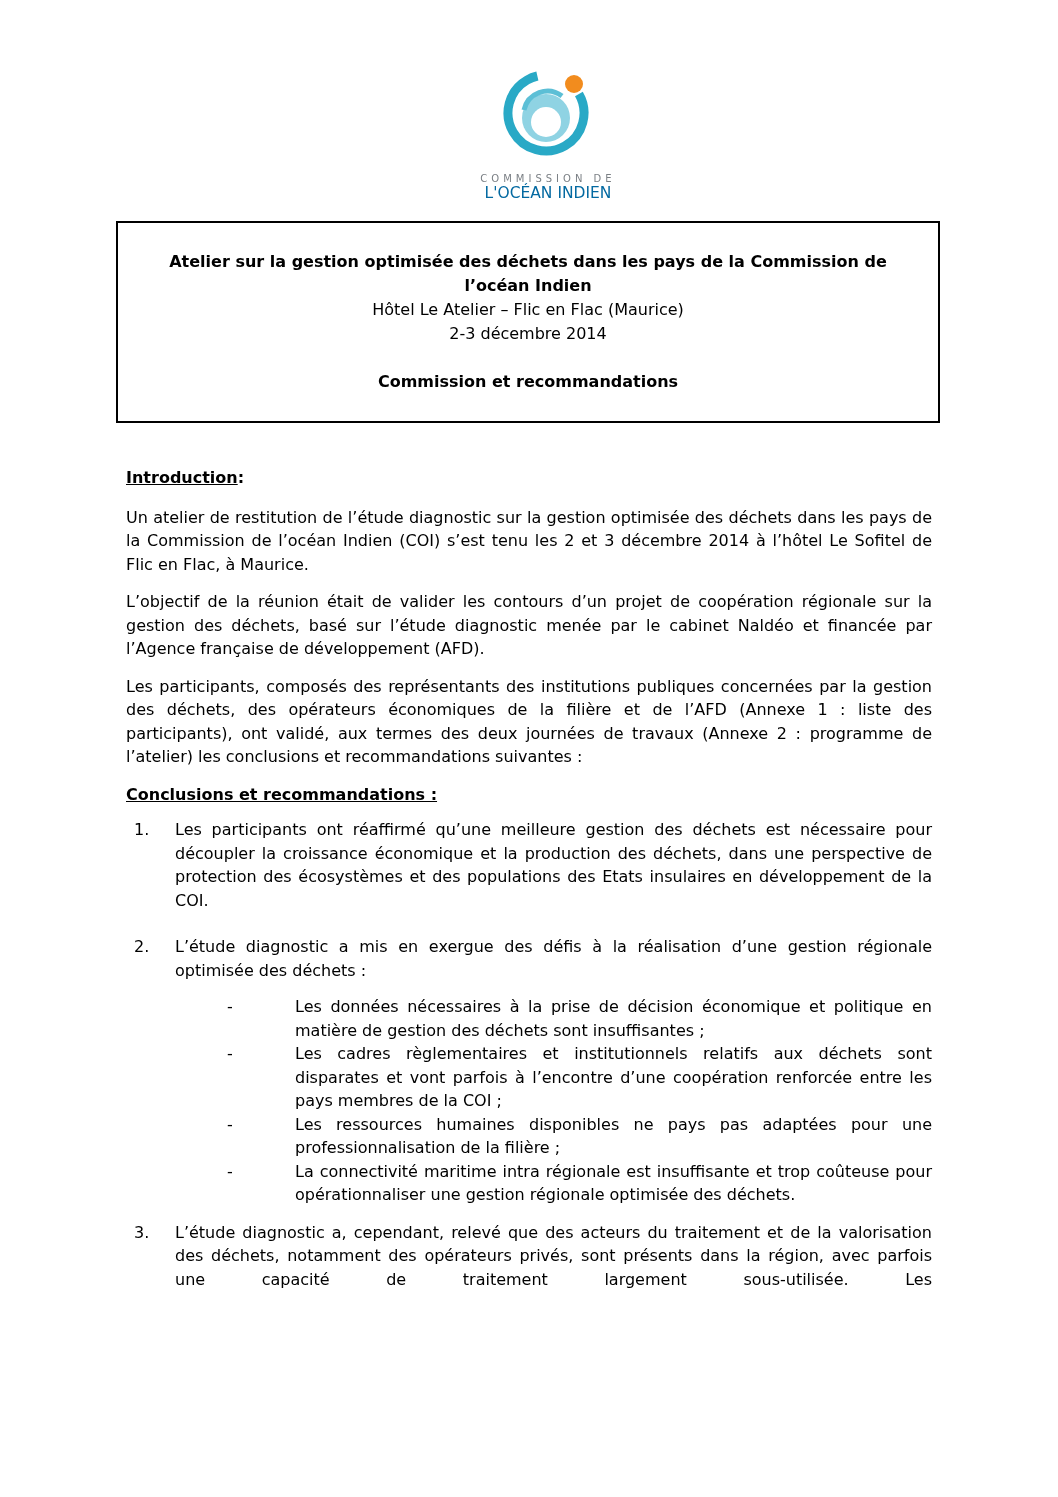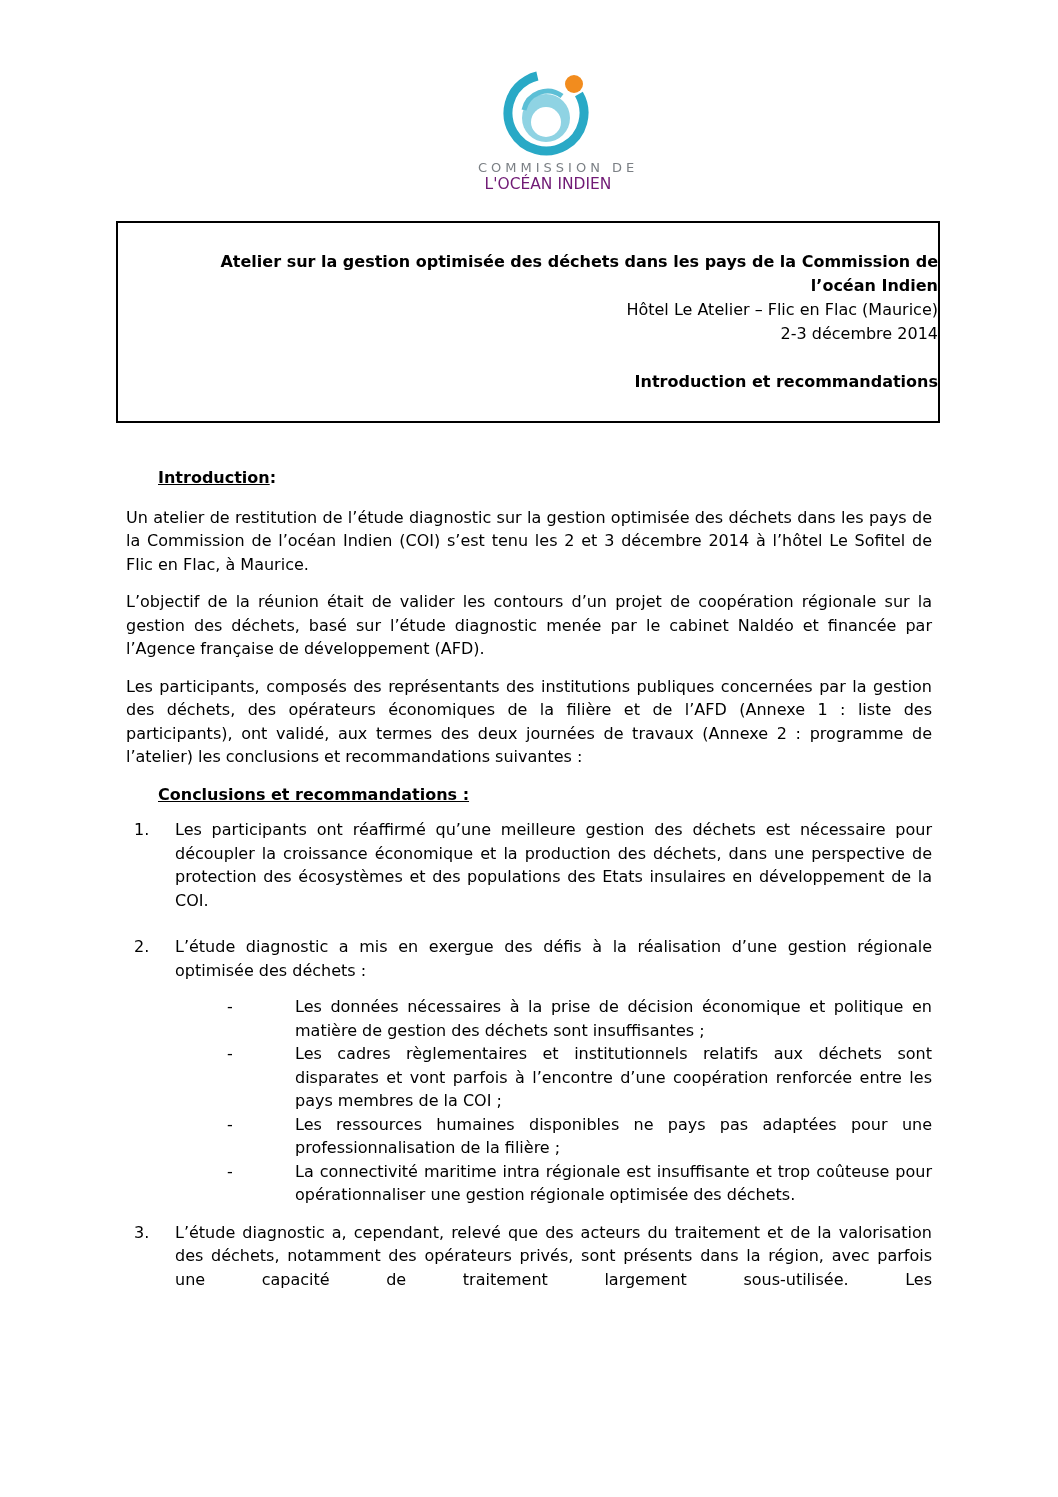--- a/index.html
+++ b/index.html
@@ -1,29 +1,29 @@
 <!DOCTYPE html>
 <html><head>
 <meta charset="utf-8">
 <style>
   html, body { margin: 0; padding: 0; background: #ffffff; }
   body { width: 1058px; height: 1497px; position: relative; overflow: hidden;
          font-family: "DejaVu Sans", sans-serif; color: #000; }
   .logo { position: absolute; left: 478px; top: 66px; width: 140px; text-align: center; }
   .logo svg { display: block; margin: 0 auto; }
-  .logo-line1 { font-family: "DejaVu Sans", sans-serif; font-size: 13px; letter-spacing: 4px; color: #7a7f84; margin-top: 4px; white-space: nowrap; }
-  .logo-line2 { font-family: "DejaVu Sans", sans-serif; font-size: 15.5px; color: #701a75; white-space: nowrap; margin-top: 0px; }
+  .logo-line1 { font-family: "DejaVu Sans", sans-serif; font-size: 10px; letter-spacing: 4px; color: #7a7f84; margin-top: 17px; white-space: nowrap; }
+  .logo-line2 { font-family: "DejaVu Sans", sans-serif; font-size: 15.5px; color: #0369a1; white-space: nowrap; margin-top: 0px; }
   .title-box { position: absolute; left: 116px; top: 221px; width: 824px; height: 202px;
-               border: 2px solid #000; box-sizing: border-box; text-align: right; }
+               border: 2px solid #000; box-sizing: border-box; text-align: center; }
   .title-box .t { font-size: 16px; line-height: 24px; }
   .title-box .b { font-weight: bold; }
   .content { position: absolute; left: 126px; top: 466px; width: 806px; font-size: 16px; line-height: 23.5px; }
   .content p { margin: 0 0 14px 0; text-align: justify; }
   .h { font-weight: bold; }
-  .h u { text-decoration: underline; margin-left: 32px; }
+  .h u { text-decoration: underline; }
   .num-item { display: flex; margin-bottom: 0; }
   .num-item .n { width: 34px; flex: 0 0 34px; padding-left: 8px; box-sizing: border-box; }
   .num-item .txt { flex: 1; text-align: justify; margin-left: 15px; }
   .dash-list { margin: 13px 0 0 93px; }
   .dash-item { display: flex; }
   .dash-item .d { width: 34px; flex: 0 0 34px; padding-left: 8px; box-sizing: border-box; }
   .dash-item .txt { flex: 1; text-align: justify; margin-left: 42px; }
   .justify-last { text-align-last: justify; }
 </style>
 </head>
@@ -41,21 +41,21 @@
   <div class="logo-line2">L'OCÉAN INDIEN</div>
 </div>
 
 <div class="title-box">
   <div style="height:27px"></div>
   <div class="t b">Atelier sur la gestion optimisée des déchets dans les pays de la Commission de</div>
   <div class="t b">l’océan Indien</div>
   <div class="t">Hôtel Le Atelier – Flic en Flac (Maurice)</div>
   <div class="t">2-3 décembre 2014</div>
   <div style="height:24px"></div>
-  <div class="t b">Introduction et recommandations</div>
+  <div class="t b">Commission et recommandations</div>
 </div>
 
 <div class="content">
   <p class="h" style="margin-bottom:16px"><u>Introduction</u><span>:</span></p>
   <p>Un atelier de restitution de l’étude diagnostic sur la gestion optimisée des déchets dans les pays de la Commission de l’océan Indien (COI) s’est tenu les 2 et 3 décembre 2014 à l’hôtel Le Sofitel de Flic en Flac, à Maurice.</p>
   <p>L’objectif de la réunion était de valider les contours d’un projet de coopération régionale sur la gestion des déchets, basé sur l’étude diagnostic menée par le cabinet Naldéo et financée par l’Agence française de développement (AFD).</p>
   <p>Les participants, composés des représentants des institutions publiques concernées par la gestion des déchets, des opérateurs économiques de la filière et de l’AFD (Annexe 1 : liste des participants), ont validé, aux termes des deux journées de travaux (Annexe 2 : programme de l’atelier) les conclusions et recommandations suivantes :</p>
   <p class="h" style="margin-bottom:12px"><u>Conclusions et recommandations :</u></p>
 
   <div class="num-item">

